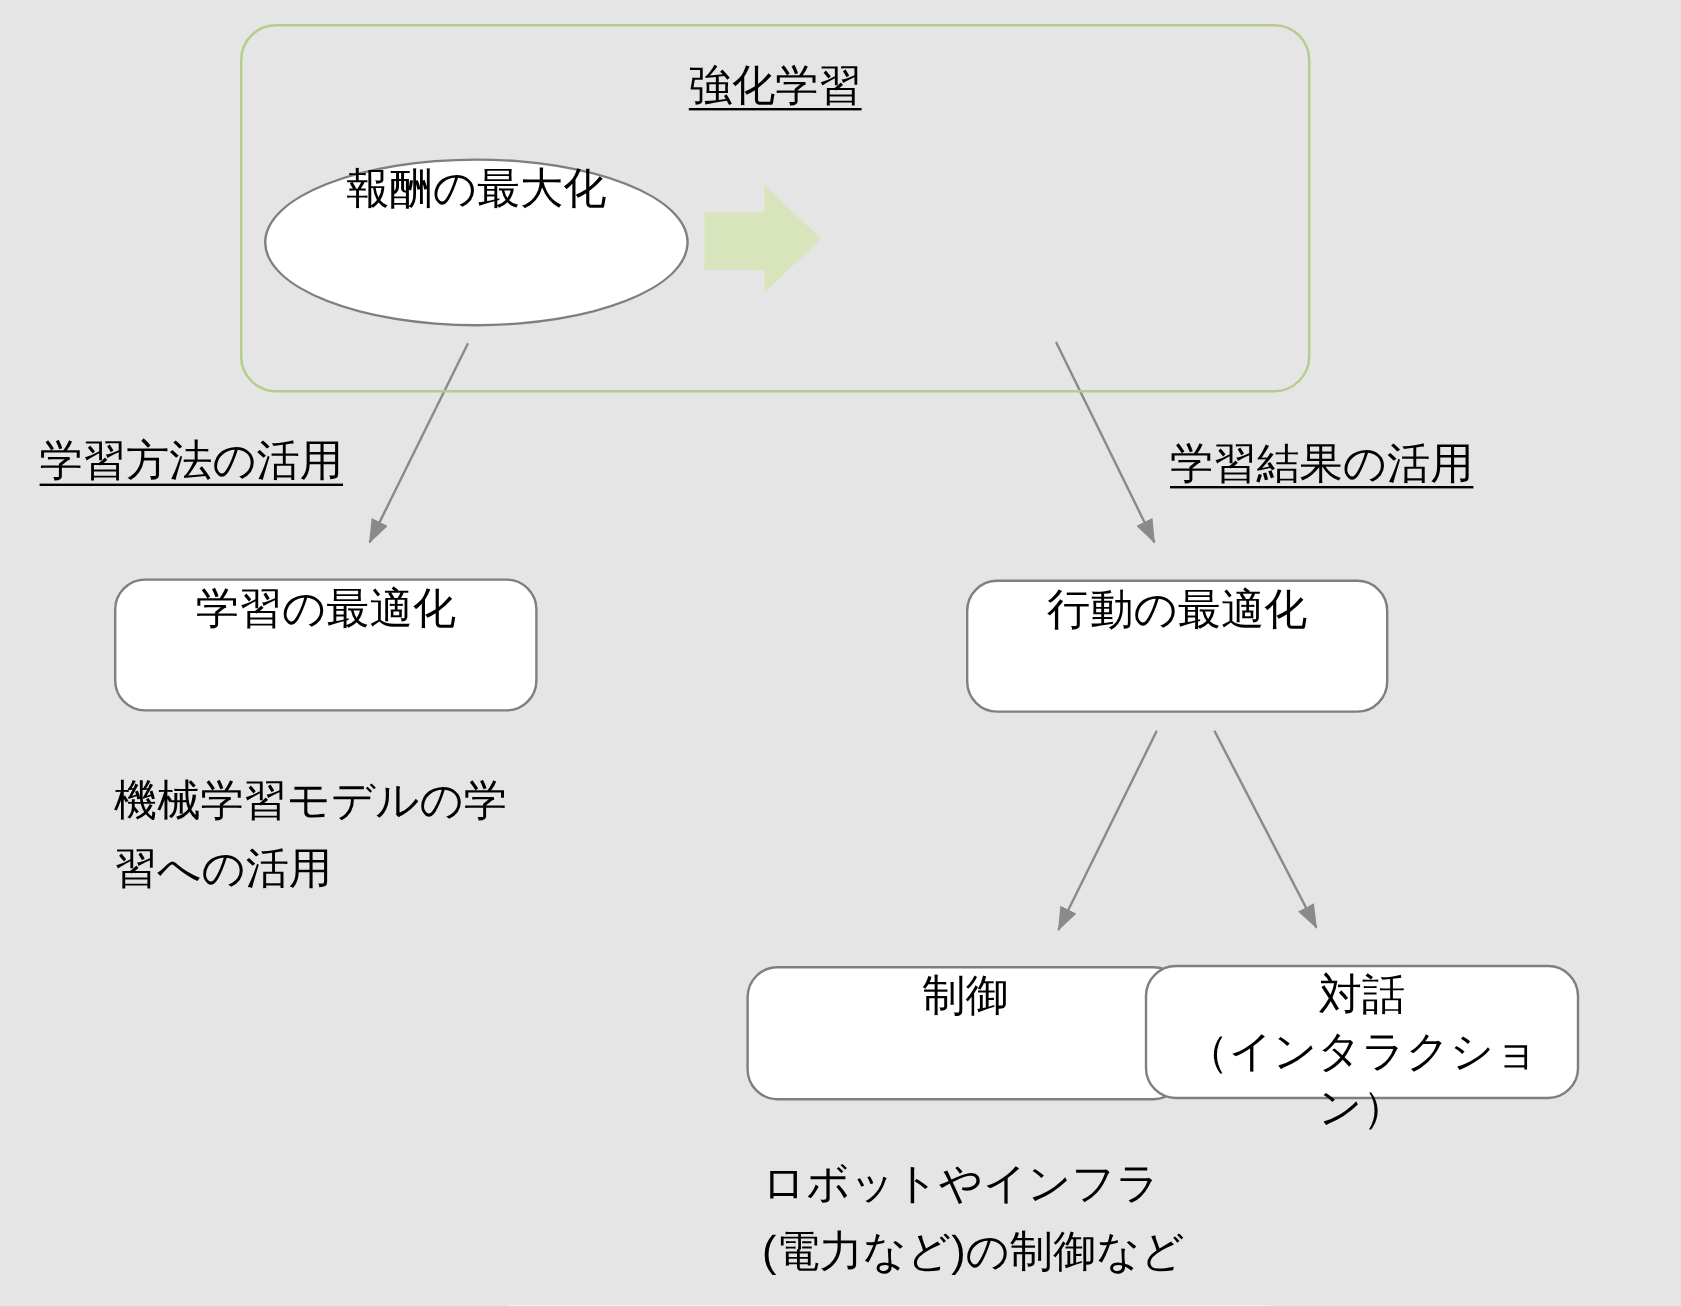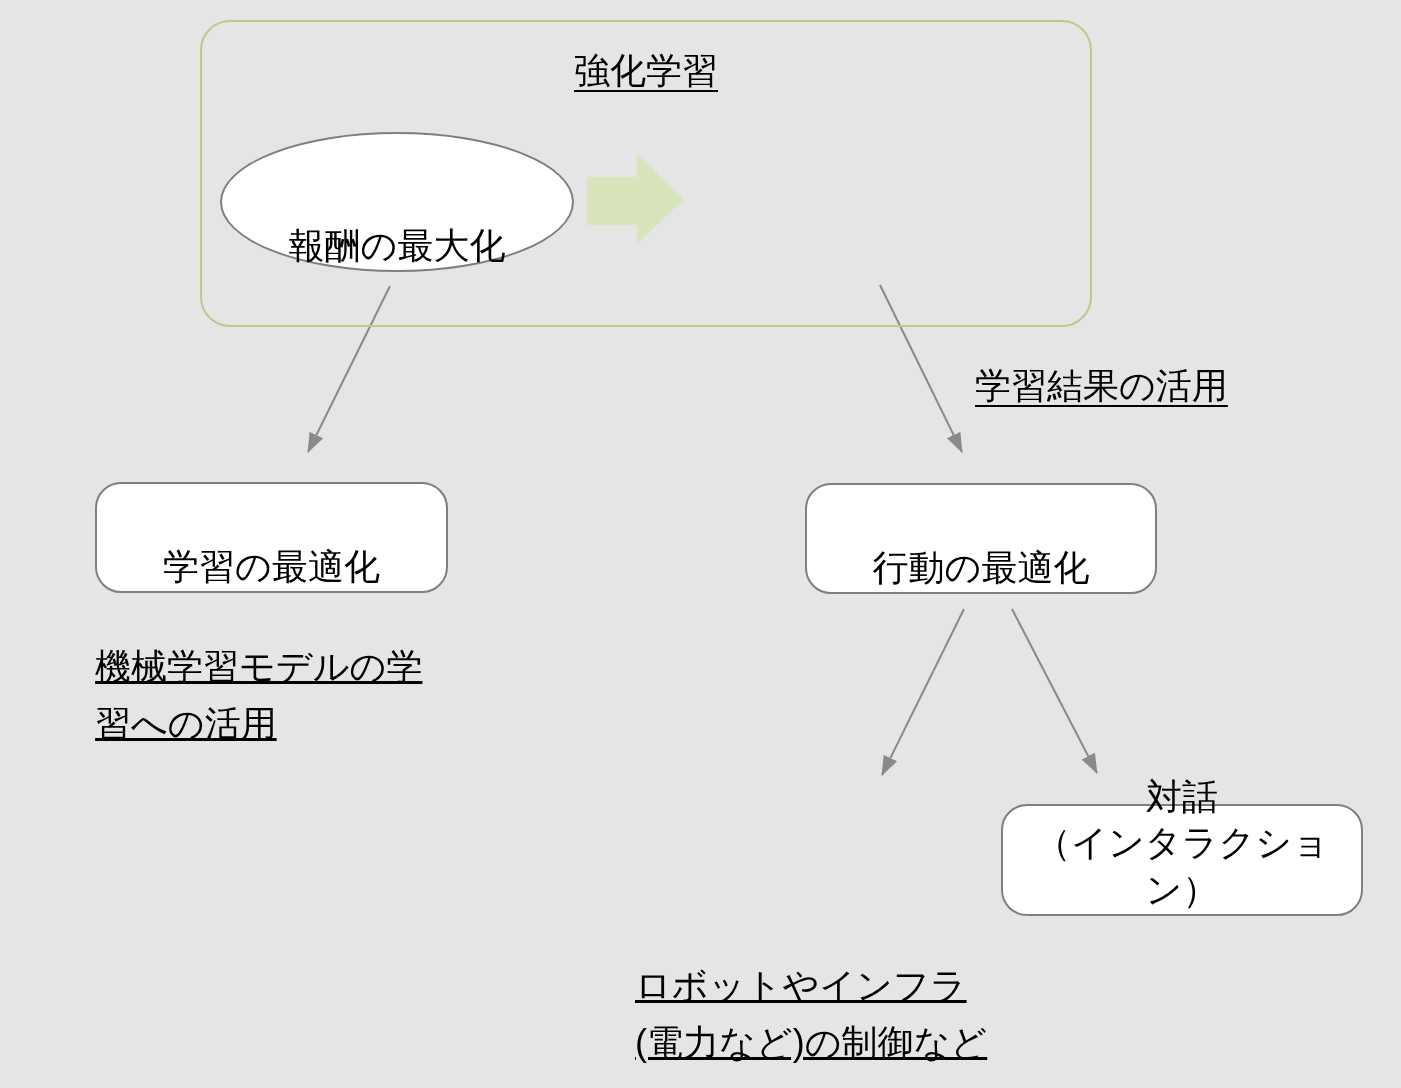--- a/index.html
+++ b/index.html
@@ -42,21 +42,21 @@
     border-radius: 30px;
     background: transparent;
   }
   .node {
     position: absolute;
     box-sizing: border-box;
     border: 2px solid var(--gray-border, #7f7f7f);
     background: #ffffff;
     border-radius: 26px;
     display: flex;
-    align-items: flex-end;
+    align-items: flex-start;
     justify-content: center;
     font-size: 36px;
     line-height: 1.3;
     text-align: center;
     white-space: pre-line;
   }
   .ellipse {
     border-radius: 50%;
   }
   .heading {
@@ -72,21 +72,20 @@
     left: 200px;
     top: 50px;
     width: 892px;
     text-align: center;
   }
   .caption {
     position: absolute;
     font-size: 36px;
     line-height: 57px;
     white-space: pre-line;
-    text-decoration: underline;
   }
 </style>
 </head>
 <body>
 
 <div id="canvas">
 
   <svg id="connector-layer" viewBox="0 0 1401 1088" xmlns="http://www.w3.org/2000/svg">
     <defs>
       <marker id="arrowhead" markerUnits="userSpaceOnUse" markerWidth="20" markerHeight="15" refX="19" refY="7.5" orient="auto">
@@ -104,36 +103,40 @@
 
   <div class="green-frame"></div>
 
   <div class="heading frame-title">強化学習</div>
 
   <div class="node ellipse" style="left:220px; top:132px; width:354px; height:140px;">
     <span>報酬の最大化</span>
   </div>
 
 
+  <div class="heading" style="left:33px; top:363px;">学習方法の活用</div>
 
   <div class="heading" style="left:975px; top:365px;text-align:center;">学習結果の活用</div>
 
   <div class="node" style="left:805px; top:483px; width:352px; height:111px;">
     <span>行動の最適化</span>
   </div>
 
   <div class="node" style="left:95px; top:482px; width:353px; height:111px;">
     <span>学習の最適化</span>
   </div>
 
   <div class="caption" style="left:95px; top:638px;">機械学習モデルの学
 習への活用</div>
 
+  <div class="node" style="left:622px; top:805px; width:365px; height:112px;">
+    <span>制御</span>
+  </div>
 
-  <div class="node" style="left:1001px; top:804px; width:362px; height:112px;">
+  <div class="node" style="left:954px; top:804px; width:362px; height:112px;">
     <span>対話
 （インタラクション）</span>
   </div>
 
   <div class="caption" style="left:635px; top:957px;">ロボットやインフラ
 (電力など)の制御など</div>
 
 
 </div>
 

